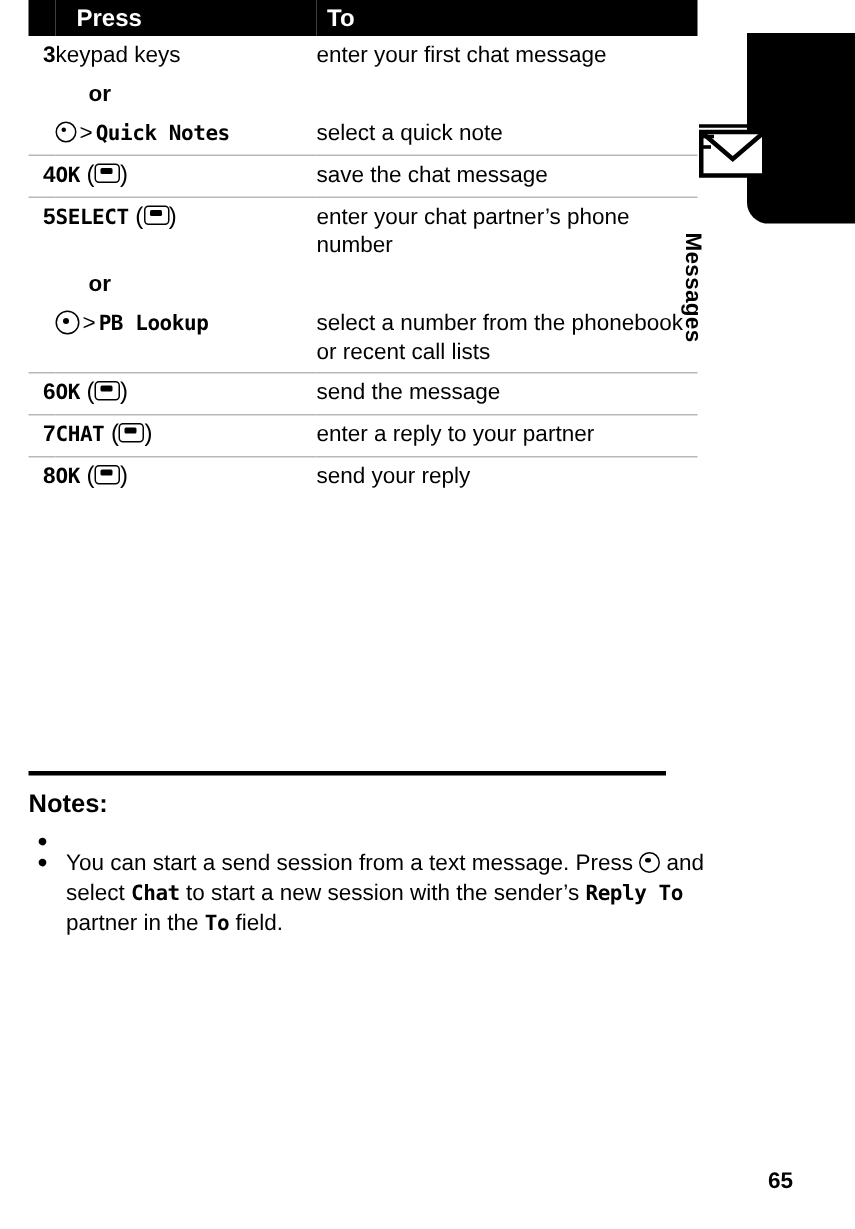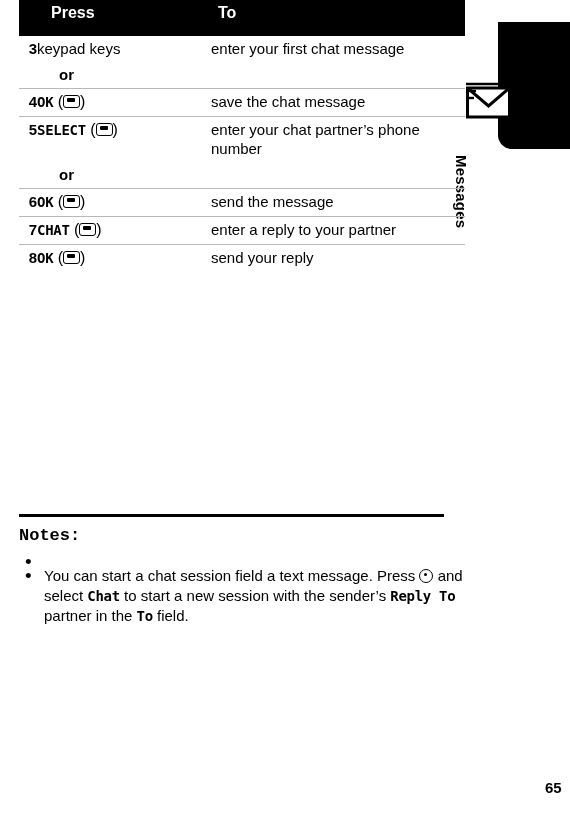--- a/index.html
+++ b/index.html
@@ -65,21 +65,21 @@
     border-collapse: collapse;
     width: 425px;
     table-layout: fixed;
   }
   table.steps th {
     background: #000000;
     color: #ffffff;
     text-align: left;
     font-size: 16px;
     font-weight: bold;
-    padding: 4px 0 14px 0;
+    padding: 4px 0 2px 0;
     vertical-align: middle;
   }
   th.c-num { width: 18px; }
   th.c-press { width: 160px; padding-left: 14px !important; }
   th.c-to { width: 247px; padding-left: 7px !important; }
 
   table.steps td {
     vertical-align: top;
     font-size: 15px;
     line-height: 19px;
@@ -192,21 +192,20 @@
     border-top: 3px solid #000000;
   }
 
   
   .notes-title {
     position: absolute;
     left: 19px;
     top: 526px;
     font-size: 17px;
     font-weight: bold;
-    font-family: Liberation Mono, monospace;
   }
   .notes-list {
     position: absolute;
     left: 19px;
     top: 552px;
     width: 452px;
   }
   .note {
     position: relative;
     padding-left: 25px;
@@ -222,21 +221,20 @@
     line-height: 20px;
   }
 
   
   .page-num {
     position: absolute;
     left: 512px;
     top: 779px;
     font-size: 15px;
     font-weight: bold;
-    margin-left: 33px;
   }
 </style>
 </head>
 <body>
 
 <div class="side-tab">
   <div class="side-tab-inner"></div>
 </div>
 <svg class="env-icon" viewBox="0 0 48 38">
   <rect x="1.5" y="6" width="42" height="29" fill="#ffffff" stroke="#000000" stroke-width="3"></rect>
@@ -267,20 +265,27 @@
     </tr>
 
     <tr class="norule">
       <td class="num"></td>
       <td class="press">
         <span class="or">or</span>
       </td>
       <td class="to"></td>
     </tr>
 
+    <tr class="norule">
+      <td class="num"></td>
+      <td class="press spaced">
+        <span class="menukey"></span><span class="gt">&gt;</span><span class="mono">Quick Notes</span>
+      </td>
+      <td class="to spaced">select a quick note</td>
+    </tr>
 
     <tr class="rule">
       <td class="num">4</td>
       <td class="press">
         <span class="mono">OK</span><span class="paren">&nbsp;(</span><span class="softkey"></span><span class="paren">)</span>
       </td>
       <td class="to">save the chat message</td>
     </tr>
 
     <tr class="rule">
@@ -292,20 +297,27 @@
     </tr>
 
     <tr class="norule">
       <td class="num"></td>
       <td class="press">
         <span class="or">or</span>
       </td>
       <td class="to"></td>
     </tr>
 
+    <tr class="norule">
+      <td class="num"></td>
+      <td class="press spaced">
+        <span class="navkey"></span><span class="gt">&gt;</span><span class="mono">PB Lookup</span>
+      </td>
+      <td class="to spaced">select a number from the phonebook or recent call lists</td>
+    </tr>
 
     <tr class="rule">
       <td class="num">6</td>
       <td class="press">
         <span class="mono">OK</span><span class="paren">&nbsp;(</span><span class="softkey"></span><span class="paren">)</span>
       </td>
       <td class="to">send the message</td>
     </tr>
 
 
@@ -331,17 +343,17 @@
 <div class="bottom-rule"></div>
 
 <div class="notes-title">Notes:</div>
 
 <div class="notes-list">
   <div class="note">
     <span class="bullet">•</span>
   </div>
   <div class="note">
     <span class="bullet">•</span>
-    <span>You can start a chat session field a text message. Press </span><span class="menukey"></span><span> and select </span><span class="mono">Chat</span><span> to start a new session with the sender’s </span><span class="mono">Reply To</span><span> partner in the </span><span class="mono">To</span><span> field.</span>
+    <span>You can start a send session from a text message. Press </span><span class="menukey"></span><span> and select </span><span class="mono">Chat</span><span> to start a new session with the sender’s </span><span class="mono">Reply To</span><span> partner in the </span><span class="mono">To</span><span> field.</span>
   </div>
 </div>
 
 <div class="page-num">65</div>
 
 </body></html>

